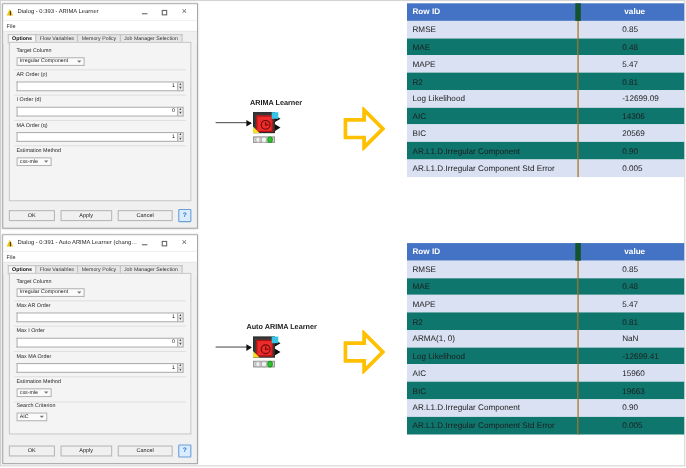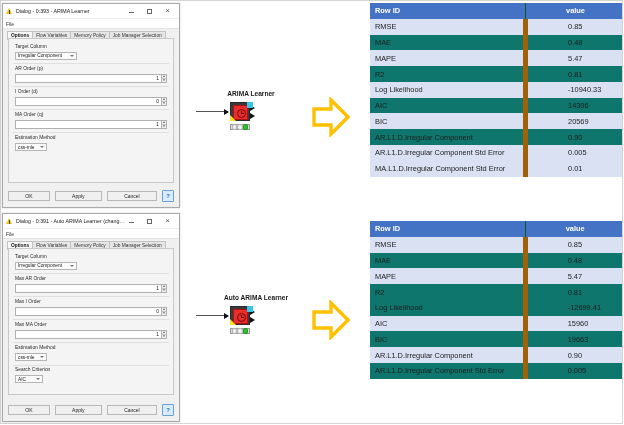--- a/index.html
+++ b/index.html
@@ -367,22 +367,22 @@
   .data-table td {
     padding: 3.4px 5px;
     color: #1c1c1c;
     border: none;
     white-space: nowrap;
   }
   .data-table tr.odd td  { background: #d9e1f2; }
   .data-table tr.even td { background: #0f766e; }
   .data-table th.col-row, .data-table td.col-row { width: 170px; }
   .data-table th.col-val, .data-table td.col-val { width: 82px; padding-left: 40px; }
-  .data-table td.col-row { border-right: 5px solid #a16207; margin-top: 32px; }
-  .data-table th.col-row { border-right: 1px solid #14532d; }
+  .data-table td.col-row { border-right: 1px solid #a16207; margin-top: 32px; }
+  .data-table th.col-row { border-right: 5px solid #14532d; }
 </style>
 </head>
 <body>
 
 <div class="page-border"></div>
 
 <div class="dialog" id="dialog-arima">
   <div class="titlebar">
     <span class="title-icon">
       <span class="tri"></span>
@@ -614,41 +614,37 @@
       <tr class="odd">
         <td class="col-row">MAPE</td>
         <td class="col-val">5.47</td>
       </tr>
       <tr class="even">
         <td class="col-row">R2</td>
         <td class="col-val">0.81</td>
       </tr>
       <tr class="odd">
         <td class="col-row">Log Likelihood</td>
-        <td class="col-val">-10940.33</td>
+        <td class="col-val">-12699.09</td>
       </tr>
       <tr class="even">
         <td class="col-row">AIC</td>
         <td class="col-val">14306</td>
       </tr>
       <tr class="odd">
         <td class="col-row">BIC</td>
         <td class="col-val">20569</td>
       </tr>
       <tr class="even">
         <td class="col-row">AR.L1.D.Irregular Component</td>
         <td class="col-val">0.90</td>
       </tr>
       <tr class="odd">
         <td class="col-row">AR.L1.D.Irregular Component Std Error</td>
         <td class="col-val">0.005</td>
-      </tr>
-      <tr class="odd">
-        <td class="col-row">MA.L1.D.Irregular Component Std Error</td>
-        <td class="col-val">0.01</td>
       </tr>
     </tbody>
 </table>
 
 <table class="data-table" id="table-auto">
   <thead>
     <tr>
       <th class="col-row">Row ID</th>
       <th class="col-val">value</th>
     </tr>
@@ -663,20 +659,24 @@
         <td class="col-val">0.48</td>
       </tr>
       <tr class="odd">
         <td class="col-row">MAPE</td>
         <td class="col-val">5.47</td>
       </tr>
       <tr class="even">
         <td class="col-row">R2</td>
         <td class="col-val">0.81</td>
       </tr>
+      <tr class="odd">
+        <td class="col-row">ARMA(1, 0)</td>
+        <td class="col-val">NaN</td>
+      </tr>
       <tr class="even">
         <td class="col-row">Log Likelihood</td>
         <td class="col-val">-12699.41</td>
       </tr>
       <tr class="odd">
         <td class="col-row">AIC</td>
         <td class="col-val">15960</td>
       </tr>
       <tr class="even">
         <td class="col-row">BIC</td>

